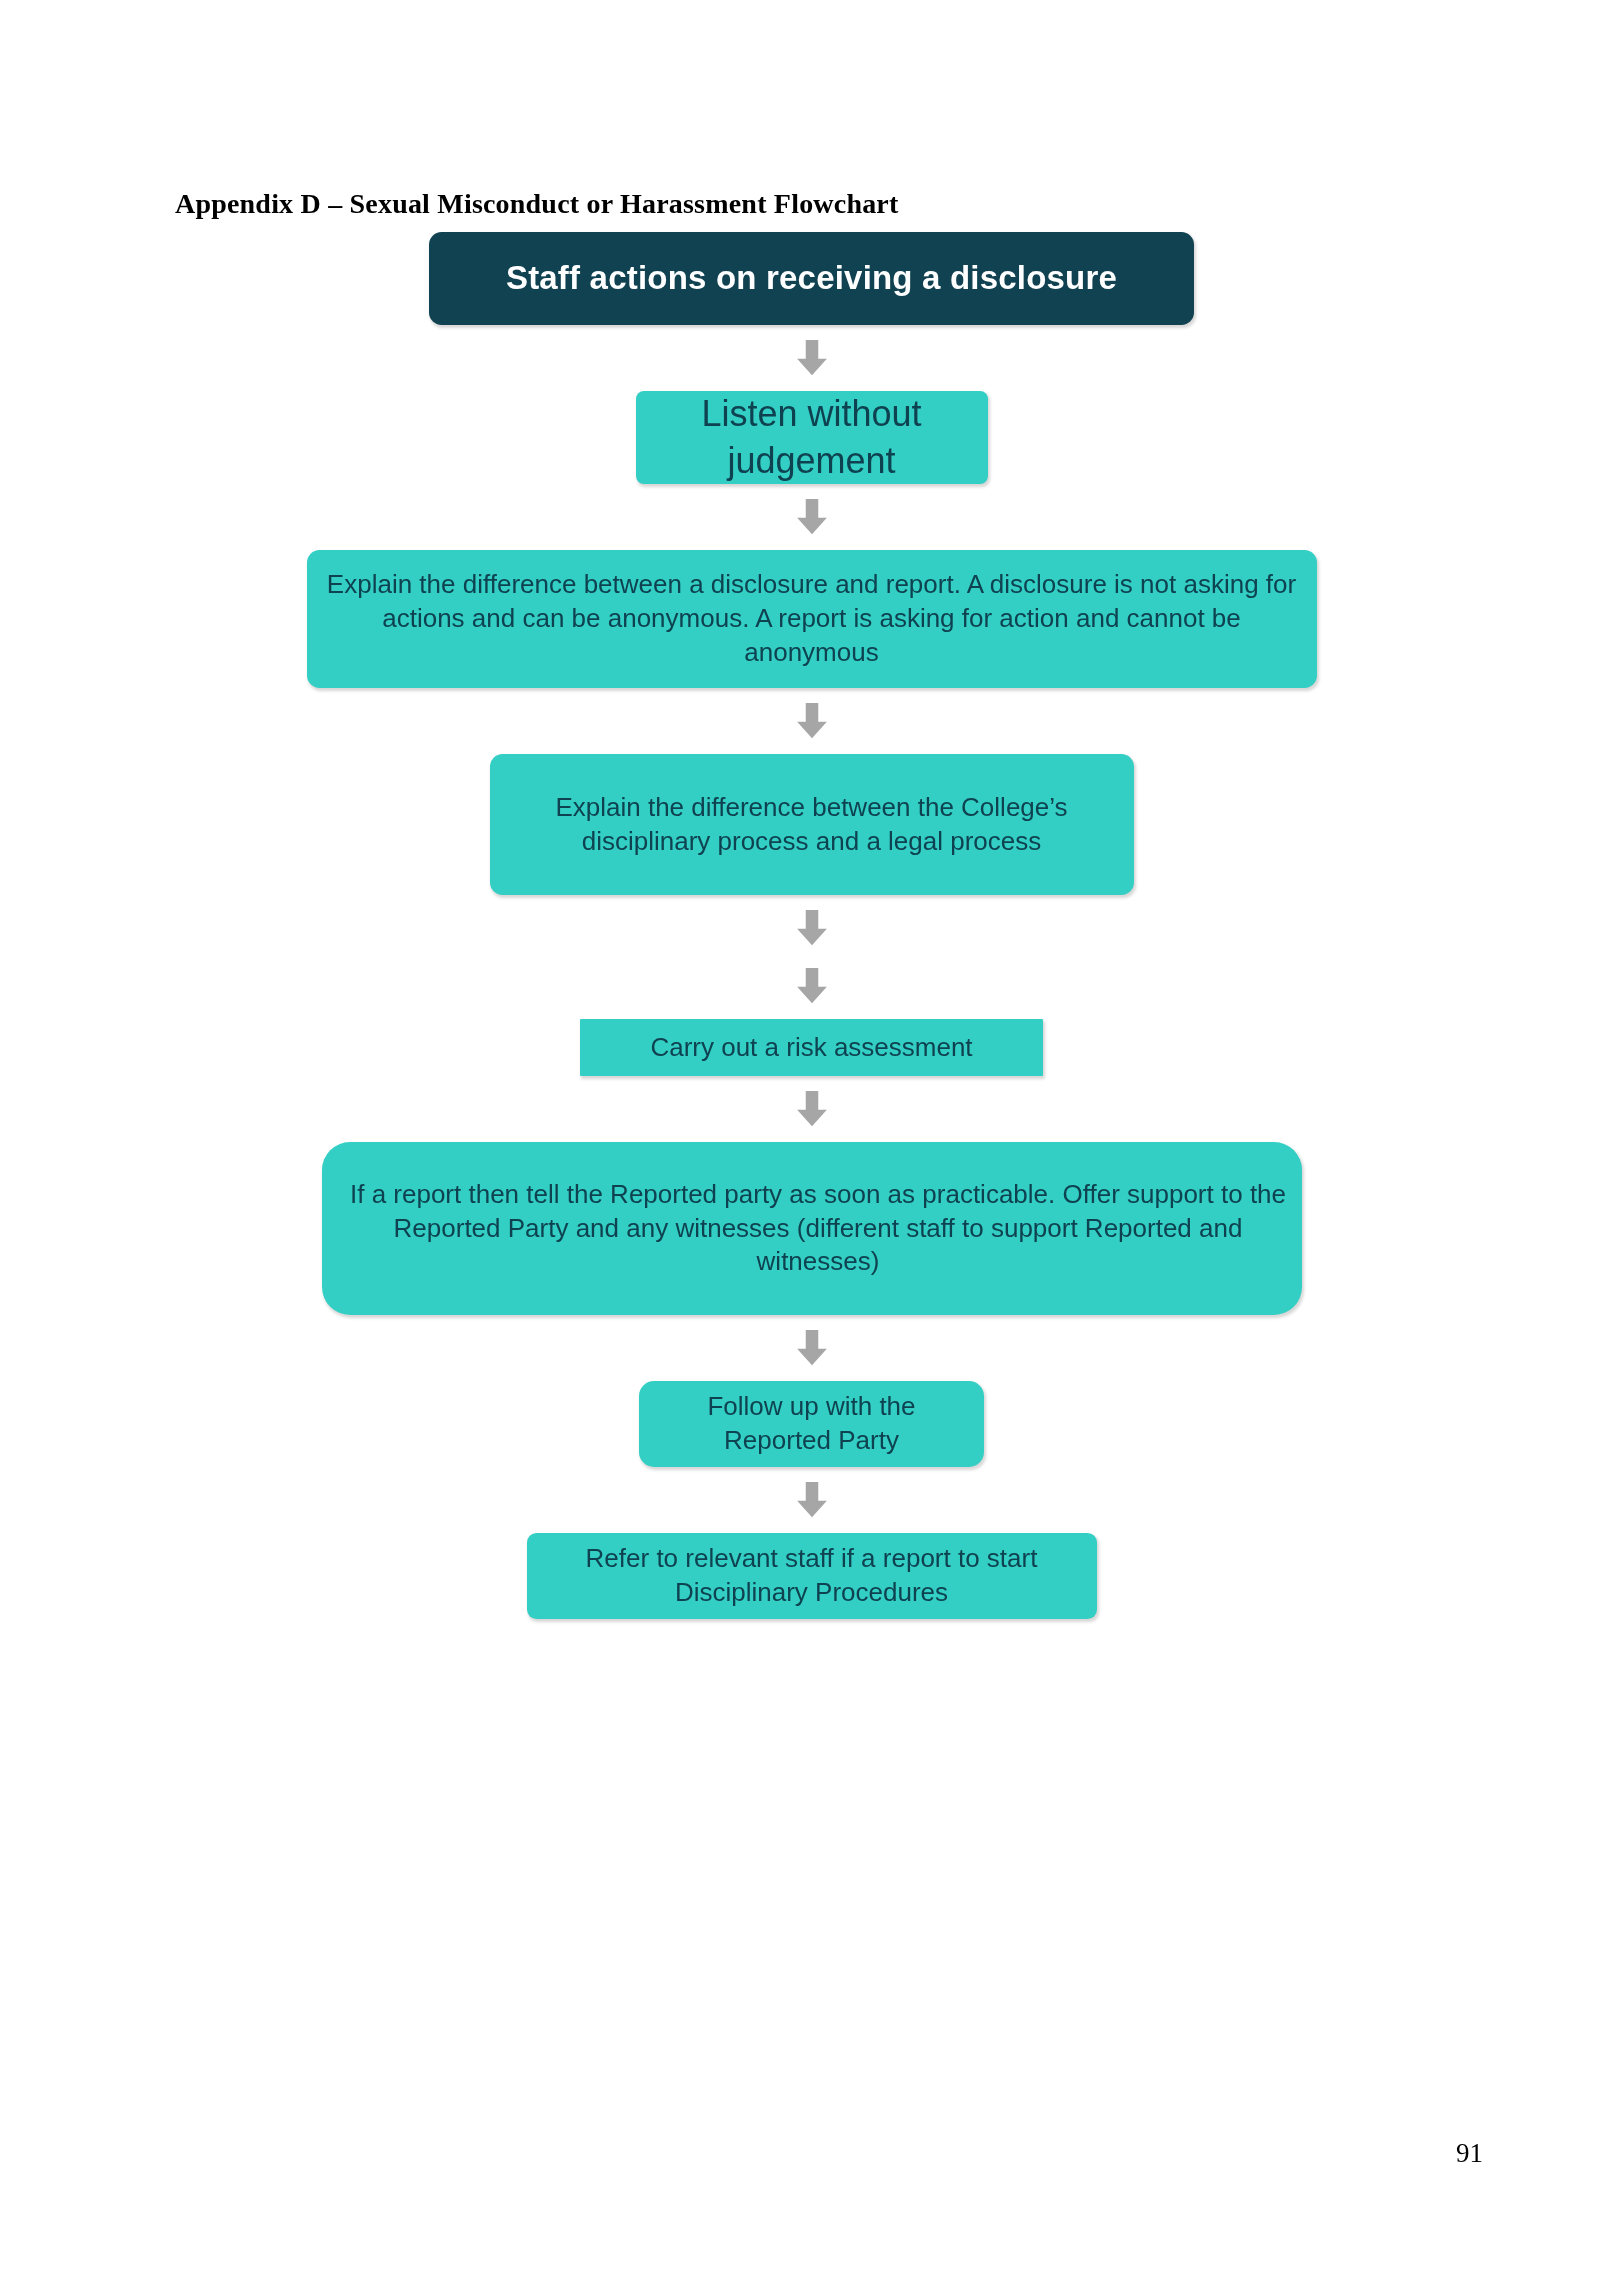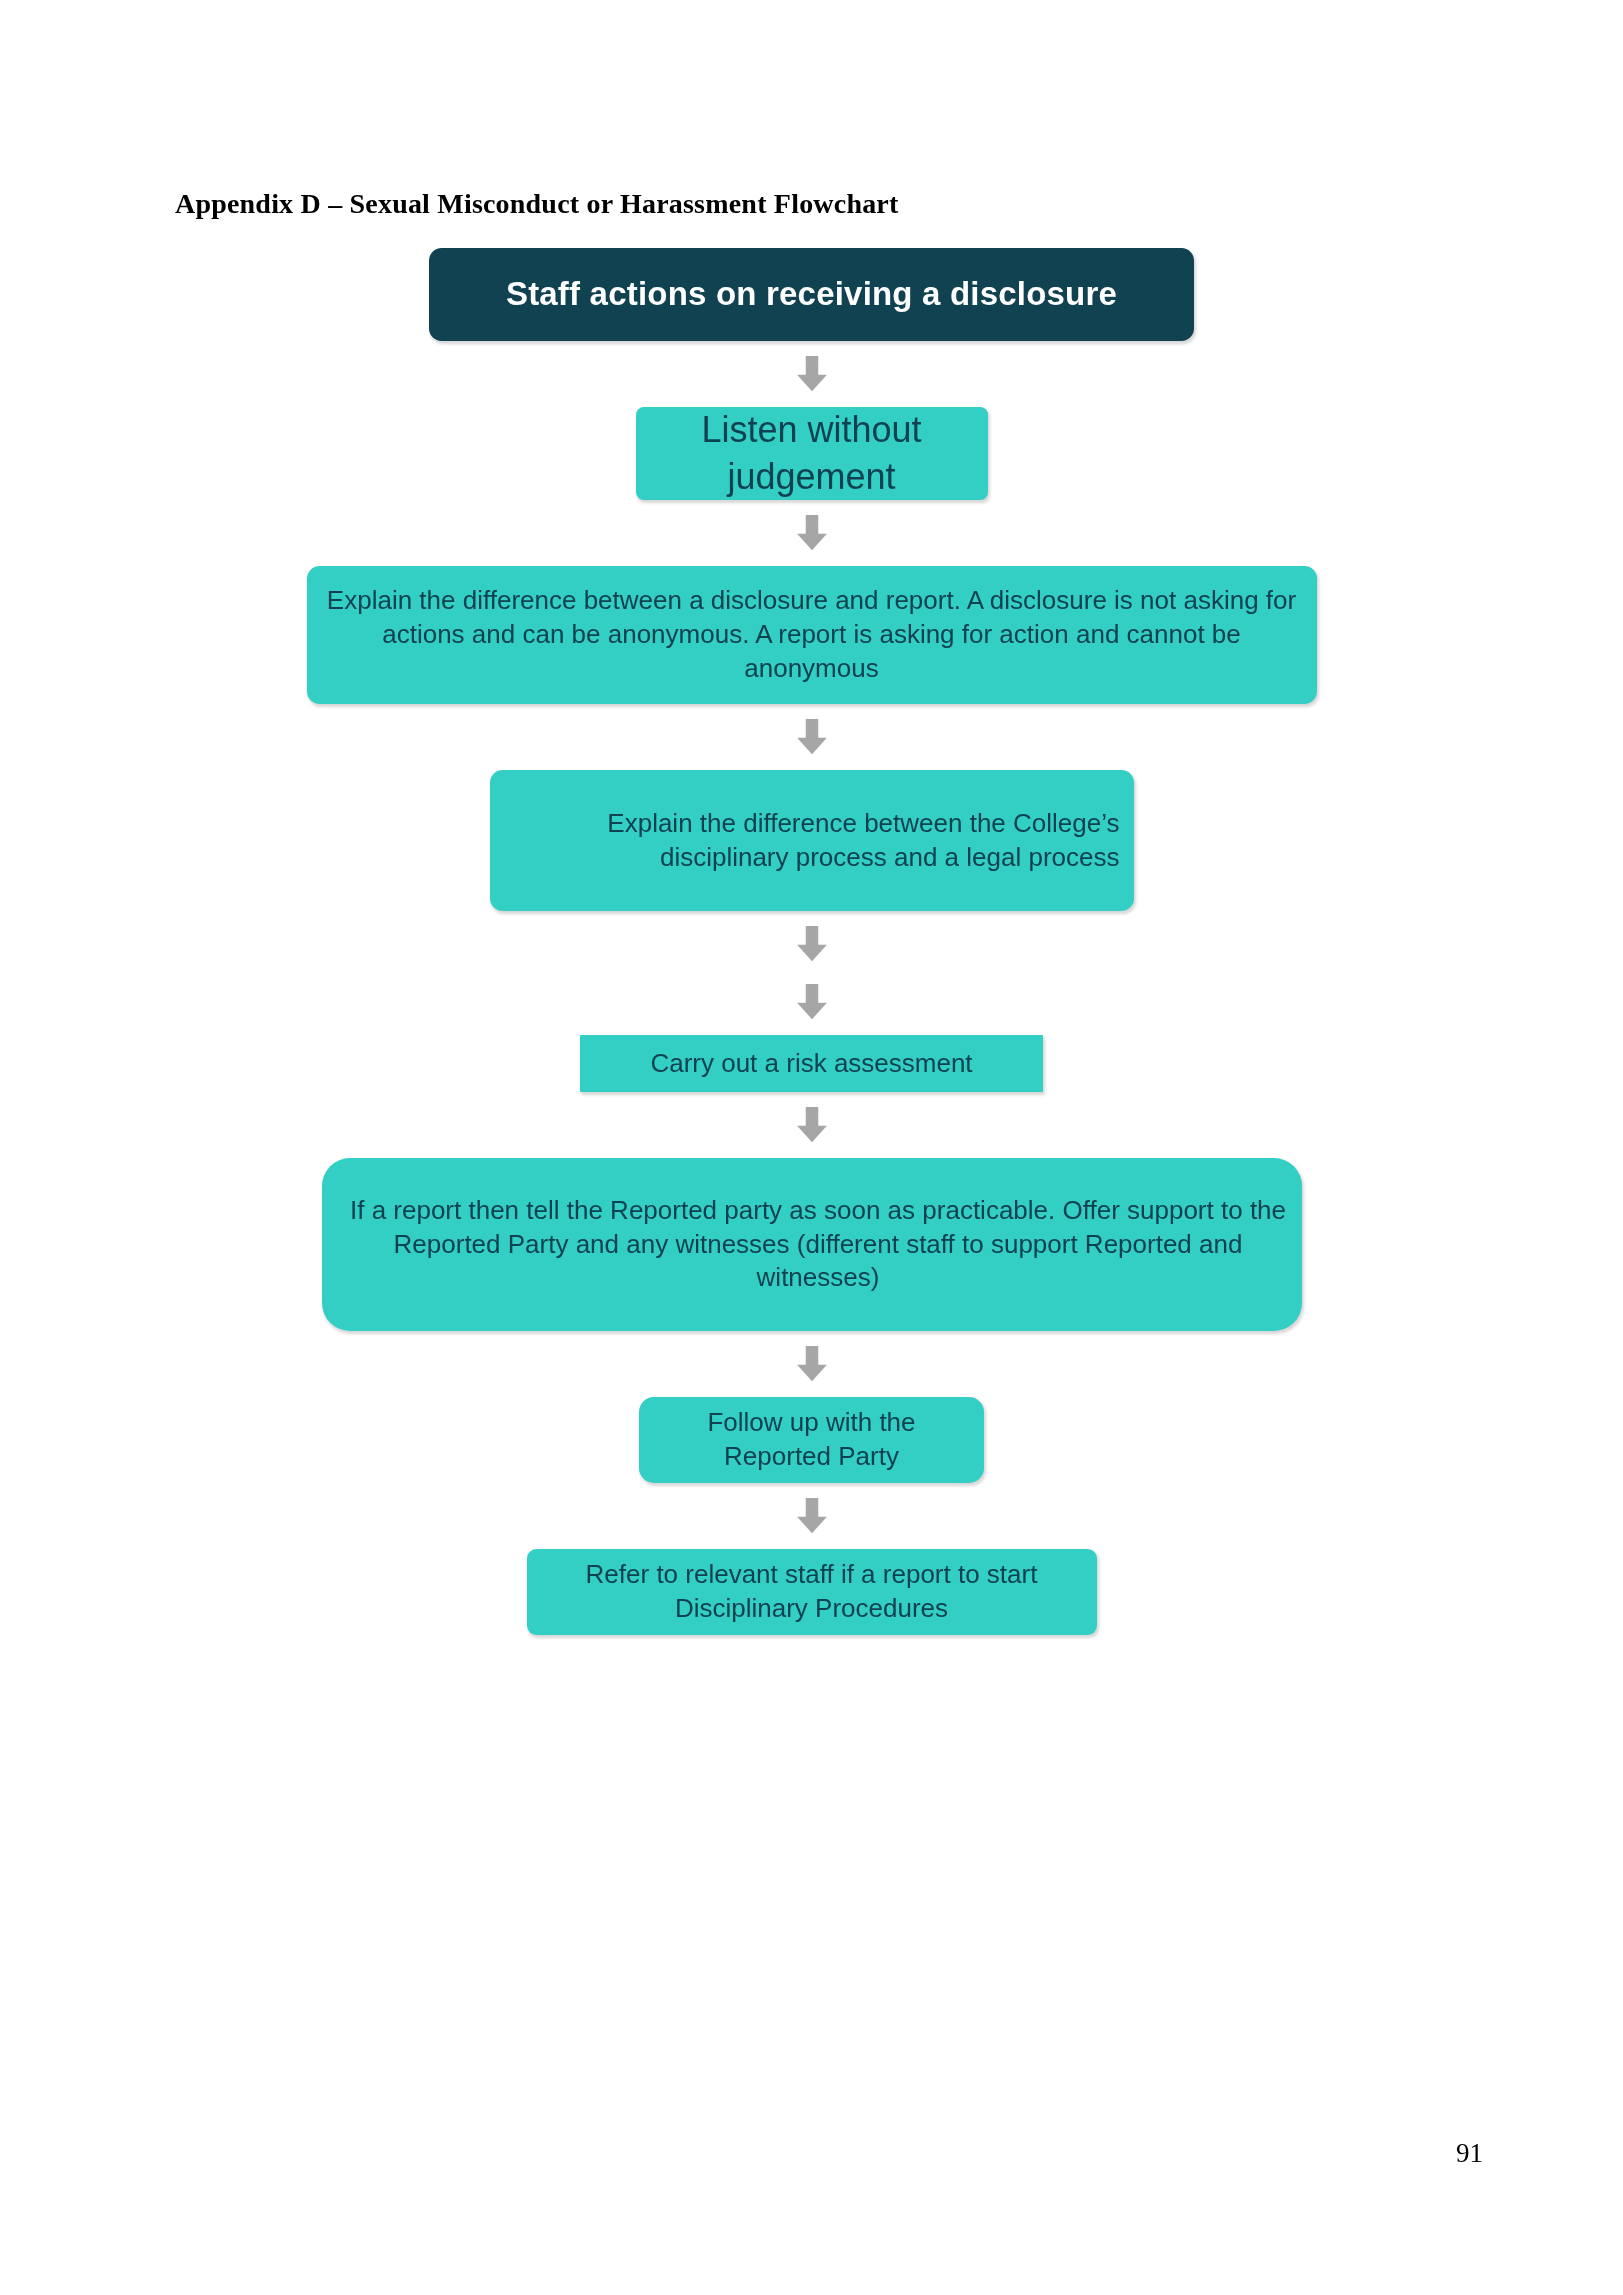--- a/index.html
+++ b/index.html
@@ -32,21 +32,21 @@
     font-size: 28px;
     color: #000000;
     letter-spacing: 0.2px;
     white-space: nowrap;
   }
 
   
   .flow {
     position: absolute;
     left: 0;
-    top: 248px;
+    top: 232px;
     width: 1623px;
     display: flex;
     flex-direction: column;
     align-items: center;
     gap: 8px;
   }
 
   .flow-row {
     display: flex;
     justify-content: center;
@@ -92,21 +92,20 @@
   .node-explain-disclosure {
     width: 1010px;
     height: 138px;
     border-radius: 12.6px;
   }
 
   .node-explain-college {
     width: 644px;
     height: 141px;
     border-radius: 12.6px;
-    text-align: right;
   }
 
   .node-signpost {
     width: 352px;
     height: 55px;
     border-radius: 3.9px;
   }
 
   .node-risk {
     width: 463px;

